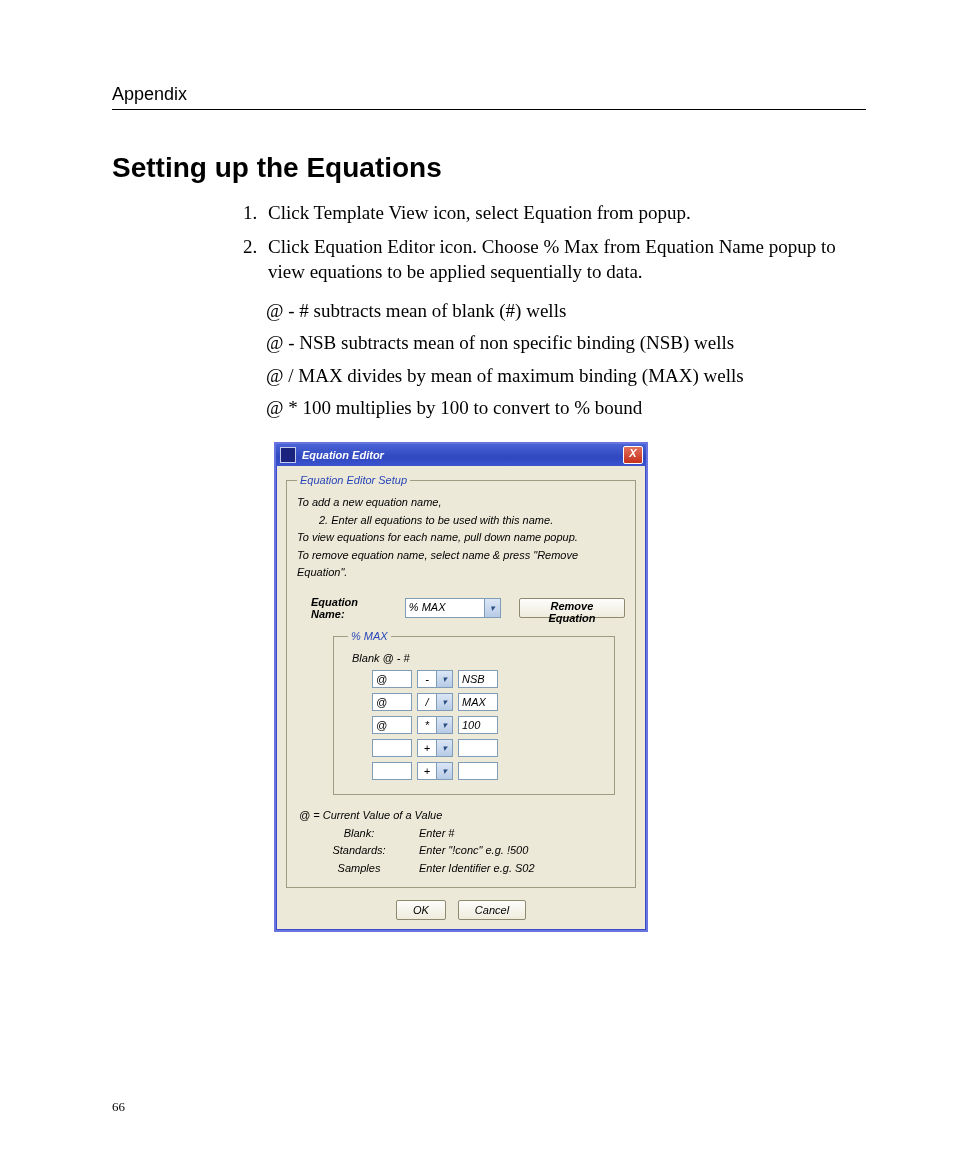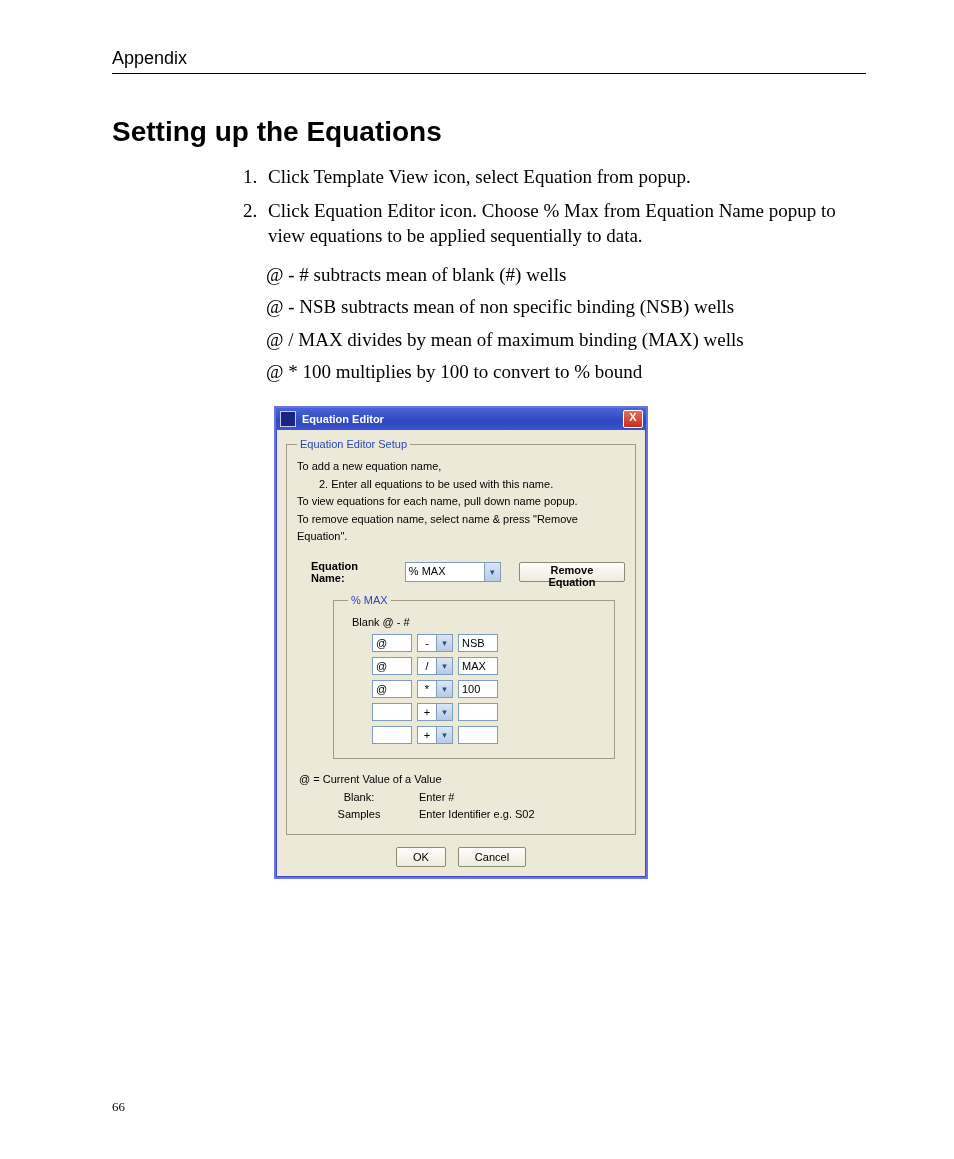--- a/index.html
+++ b/index.html
@@ -7,21 +7,21 @@
     padding: 0;
     background: #ffffff;
     font-family: "Times New Roman", Times, serif;
     color: #000;
   }
   .page {
     width: 954px;
     height: 1159px;
     position: relative;
     box-sizing: border-box;
-    padding: 48px 88px 0 112px;
+    padding: 84px 88px 0 112px;
   }
   .header {
     font-family: Arial, Helvetica, sans-serif;
     font-size: 18px;
     padding-bottom: 4px;
     border-bottom: 1px solid #000;
   }
   h1.title {
     font-family: Arial, Helvetica, sans-serif;
     font-weight: bold;
@@ -46,20 +46,21 @@
   .page-num {
     position: absolute;
     left: 112px;
     bottom: 44px;
     font-size: 13px;
   }
 
   
   .dialog-wrap {
     margin: 18px 0 0 162px;
+    font-style: italic;
   }
   .dialog {
     width: 370px;
     font-family: Tahoma, Arial, sans-serif;
     font-size: 11px;
     border: 2px solid #6a74e0;
     background: #ece9d8;
     box-shadow: 0 0 0 1px #3b4bca inset;
   }
   .titlebar {
@@ -273,20 +274,24 @@
             </div>
           </fieldset>
 
           <div class="legend-block">
             <div>@ = Current Value of a Value</div>
             <div class="row">
               <span class="k">Blank:</span>
               <span>Enter #</span>
             </div>
             <div class="row">
+              <span class="k">Standards:</span>
+              <span>Enter "!conc"   e.g. !500</span>
+            </div>
+            <div class="row">
               <span class="k">Samples</span>
               <span>Enter Identifier   e.g. S02</span>
             </div>
           </div>
         </fieldset>
 
         <div class="btn-row">
           <button class="winbtn small">OK</button>
           <button class="winbtn small">Cancel</button>
         </div>

